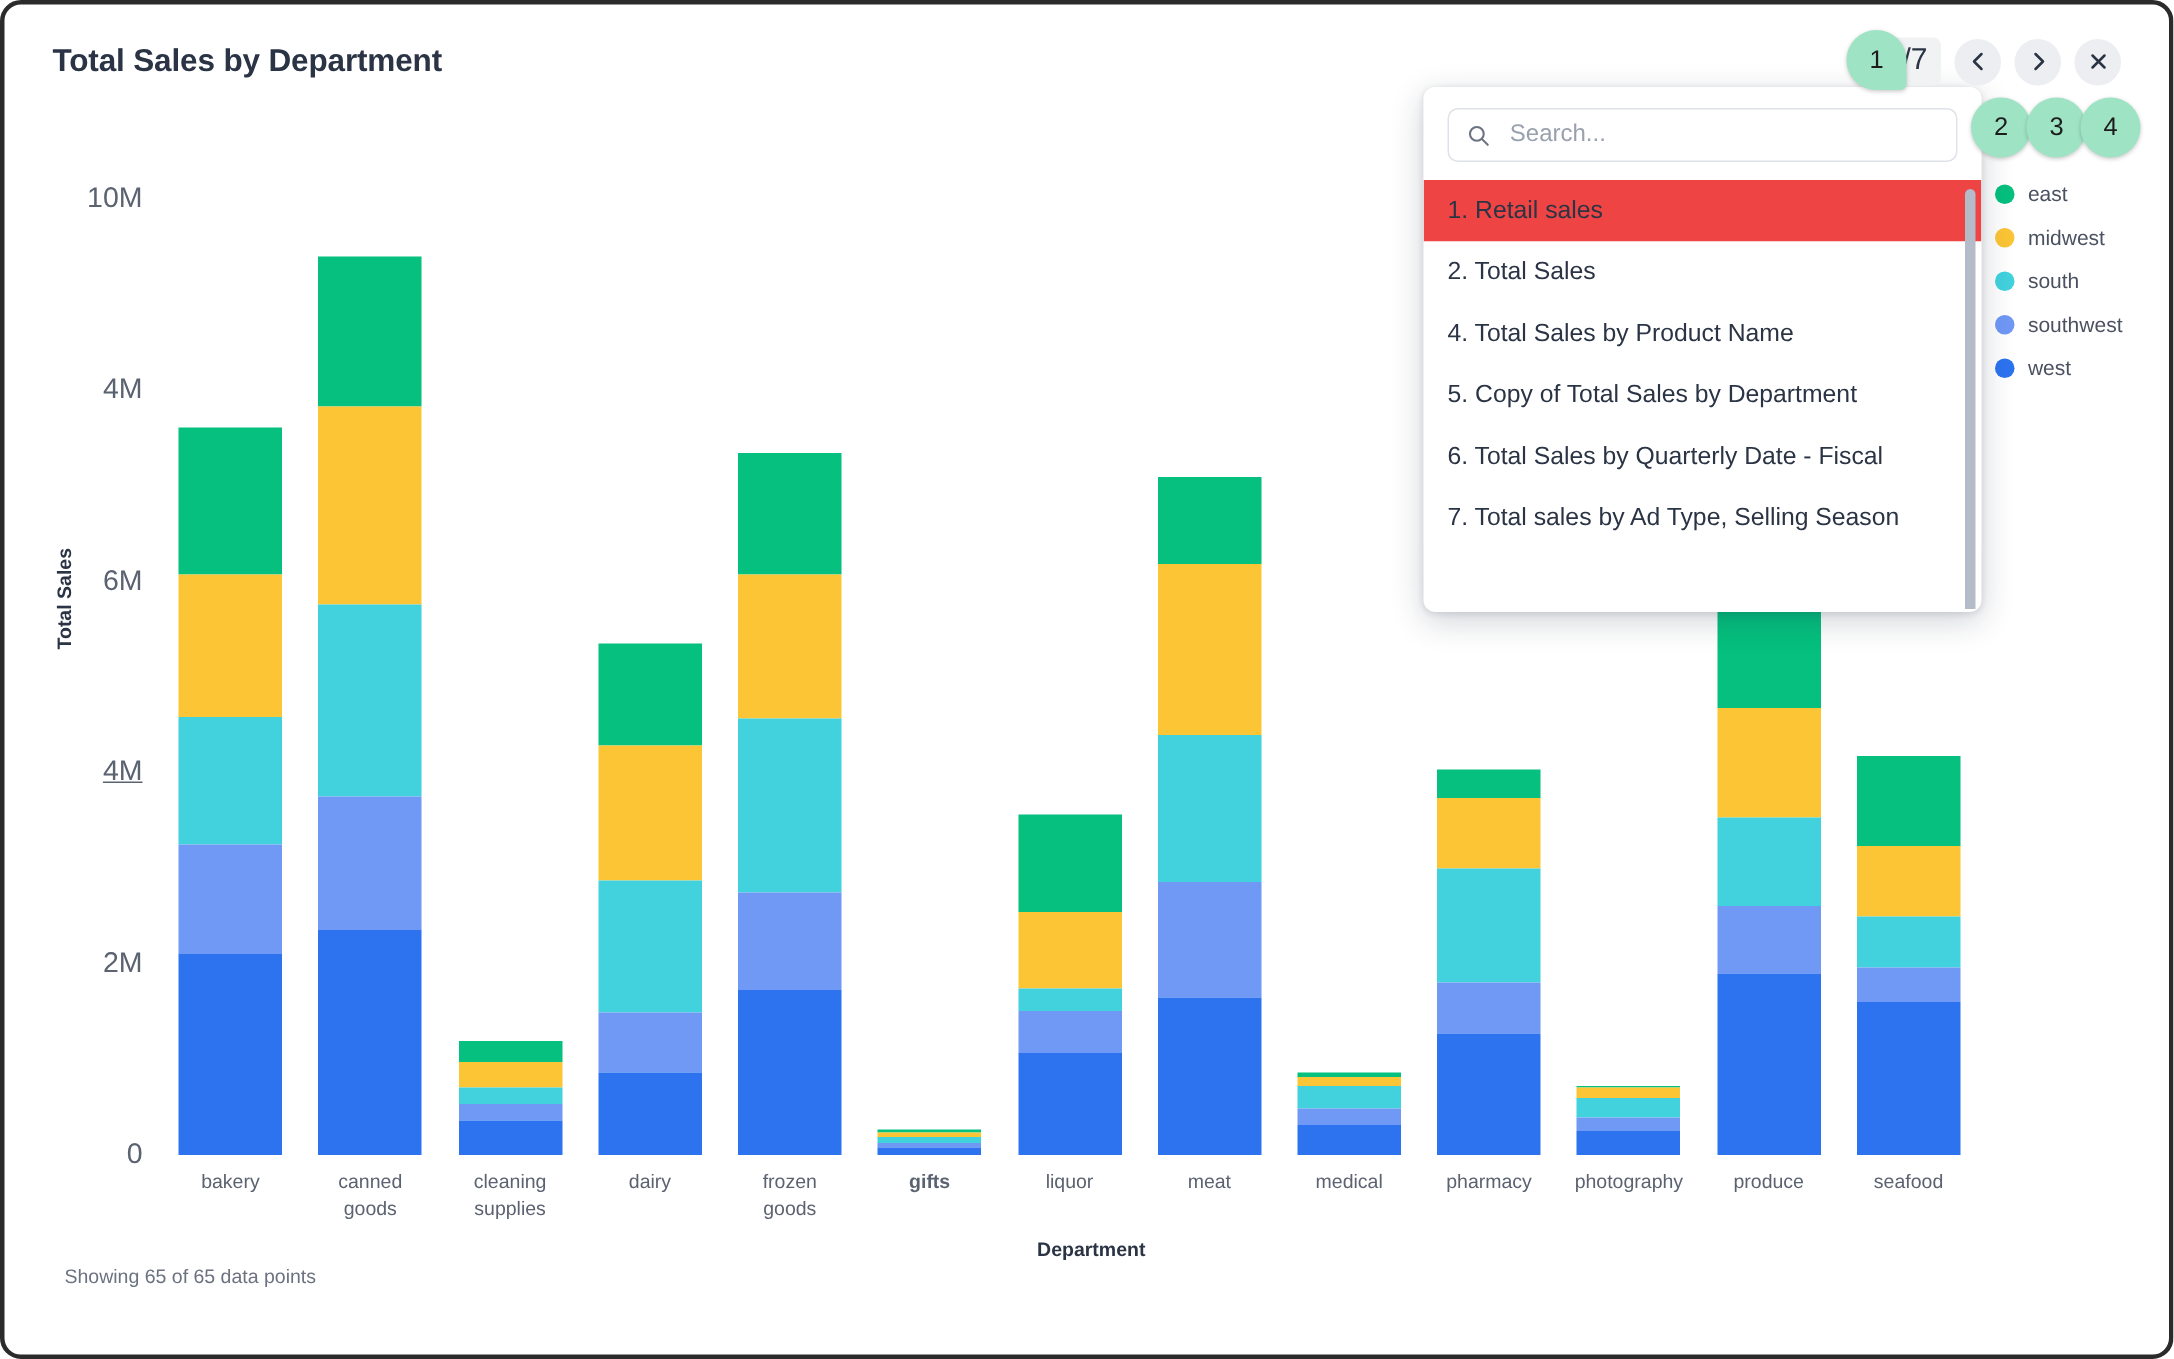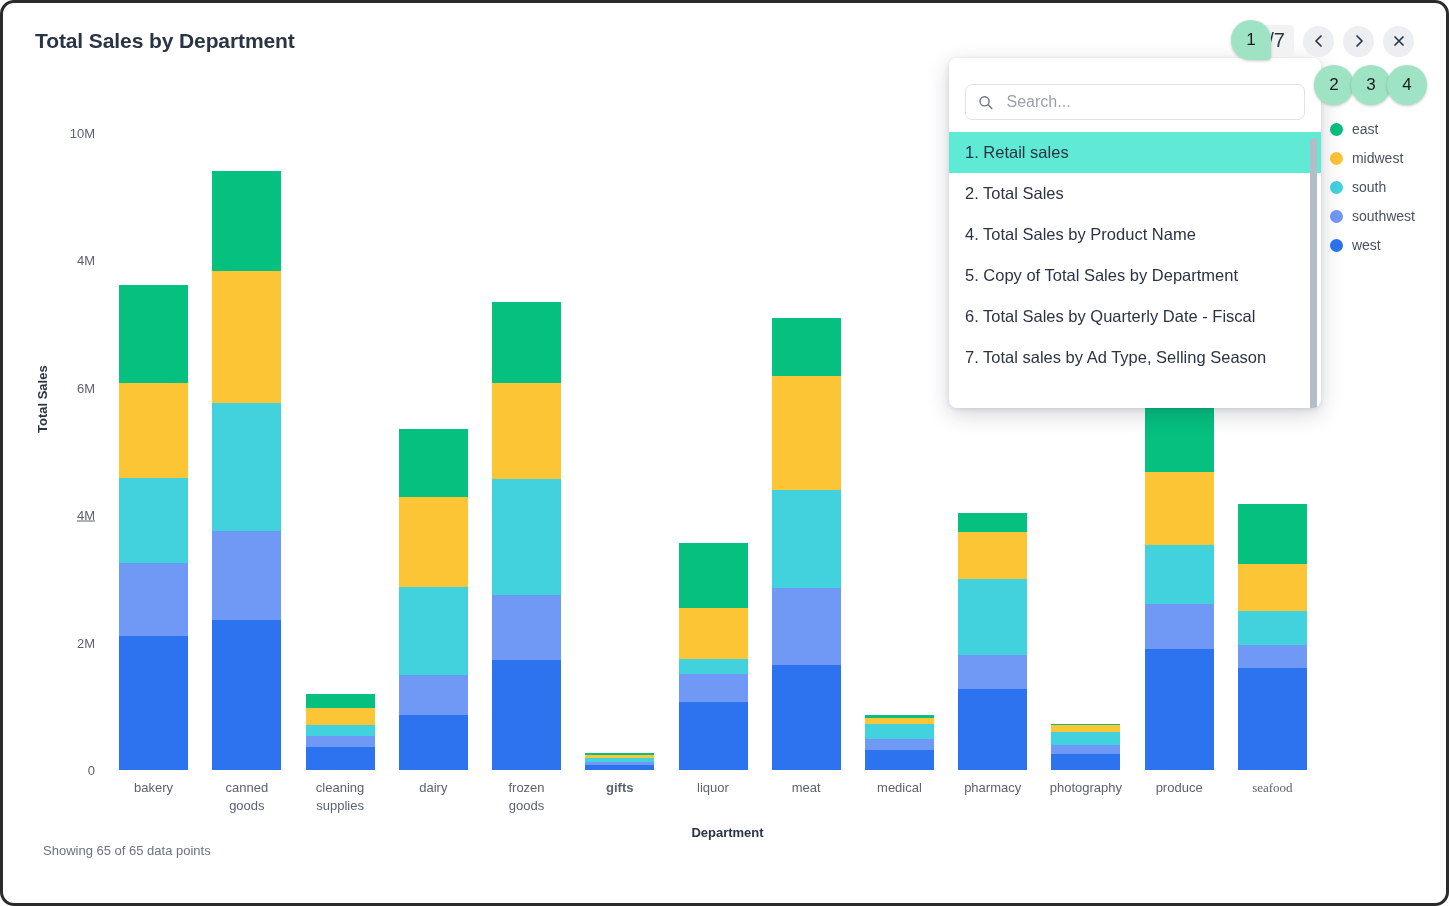--- a/index.html
+++ b/index.html
@@ -89,21 +89,21 @@
     position: absolute;
     left: 946px; top: 55px;
     width: 372px; height: 350px;
     background: #ffffff;
     border-radius: 8px;
     box-shadow: 0 6px 22px rgba(25,35,60,.20), 0 1px 4px rgba(25,35,60,.12);
     z-index: 30;
     overflow: hidden;
   }
   #search-wrap {
-    padding: 26px 16px 12px 16px;
+    padding: 14px 16px 12px 16px;
     background: #fff;
   }
   #search-box {
     display: flex;
     align-items: center;
     gap: 11px;
     height: 36px;
     border: 1px solid #dfe2e8;
     border-radius: 7px;
     padding: 0 12px;
@@ -126,21 +126,21 @@
     height: 41px;
     display: flex;
     align-items: center;
     padding: 0 16px;
     font-size: 16.5px;
     color: #2b3445;
     background: #ffffff;
     cursor: pointer;
     white-space: nowrap;
   }
-  .option.hovered { background: #5eead4; }
+  .option.hovered { background: #ef4444; }
   .option.selected { background: #e9f1fe; color: #2f7df4; }
   #dd-scrollbar {
     position: absolute;
     right: 4px; top: 6px;
     width: 7px; height: 320px;
     background: #b5bcc9;
     border-radius: 4px;
     z-index: 5;
   }
 
@@ -180,21 +180,21 @@
     font-size: 13px;
     font-weight: 700;
     color: #2b3445;
     white-space: nowrap;
   }
   .ytick {
     position: absolute;
     right: 0;
     width: 58px;
     text-align: right;
-    font-size: 13px;
+    font-size: 19px;
     color: #5b6270;
     transform: translateY(-50%);
   }
   #ytick-wrap {
     position: absolute;
     left: 30px; top: 0;
     width: 62px; height: 906px;
   }
   #bars {
     position: absolute;
@@ -383,21 +383,21 @@
         <div class="xlabel" style="left: 1072.15px; white-space: pre-line;">produce</div>
         <div class="bar-col" style="left: 1130.88px; width: 69px;">
           <div class="bar-stack">
             <div class="seg" style="height: 59.878px; background: rgb(5, 192, 126);"></div>
             <div class="seg" style="height: 46.501px; background: rgb(251, 197, 54);"></div>
             <div class="seg" style="height: 33.761px; background: rgb(66, 210, 222);"></div>
             <div class="seg" style="height: 23.569px; background: rgb(112, 152, 245);"></div>
             <div class="seg" style="height: 101.92px; background: rgb(45, 115, 240);"></div>
           </div>
         </div>
-        <div class="xlabel" style="left: 1165.38px; white-space: pre-line; font-family: Liberation Serif, serif;">seafood</div>
+        <div class="xlabel" style="left: 1165.38px; white-space: pre-line;">seafood</div>
       </div>
     <div id="x-axis-title">Department</div>
   </div>
 
   <div id="footer-note">Showing 65 of 65 data points</div>
 
   <div id="legend">
       <div class="legend-item">
         <span class="legend-dot" style="background: rgb(5, 192, 126);"></span>
         <span>east</span>

